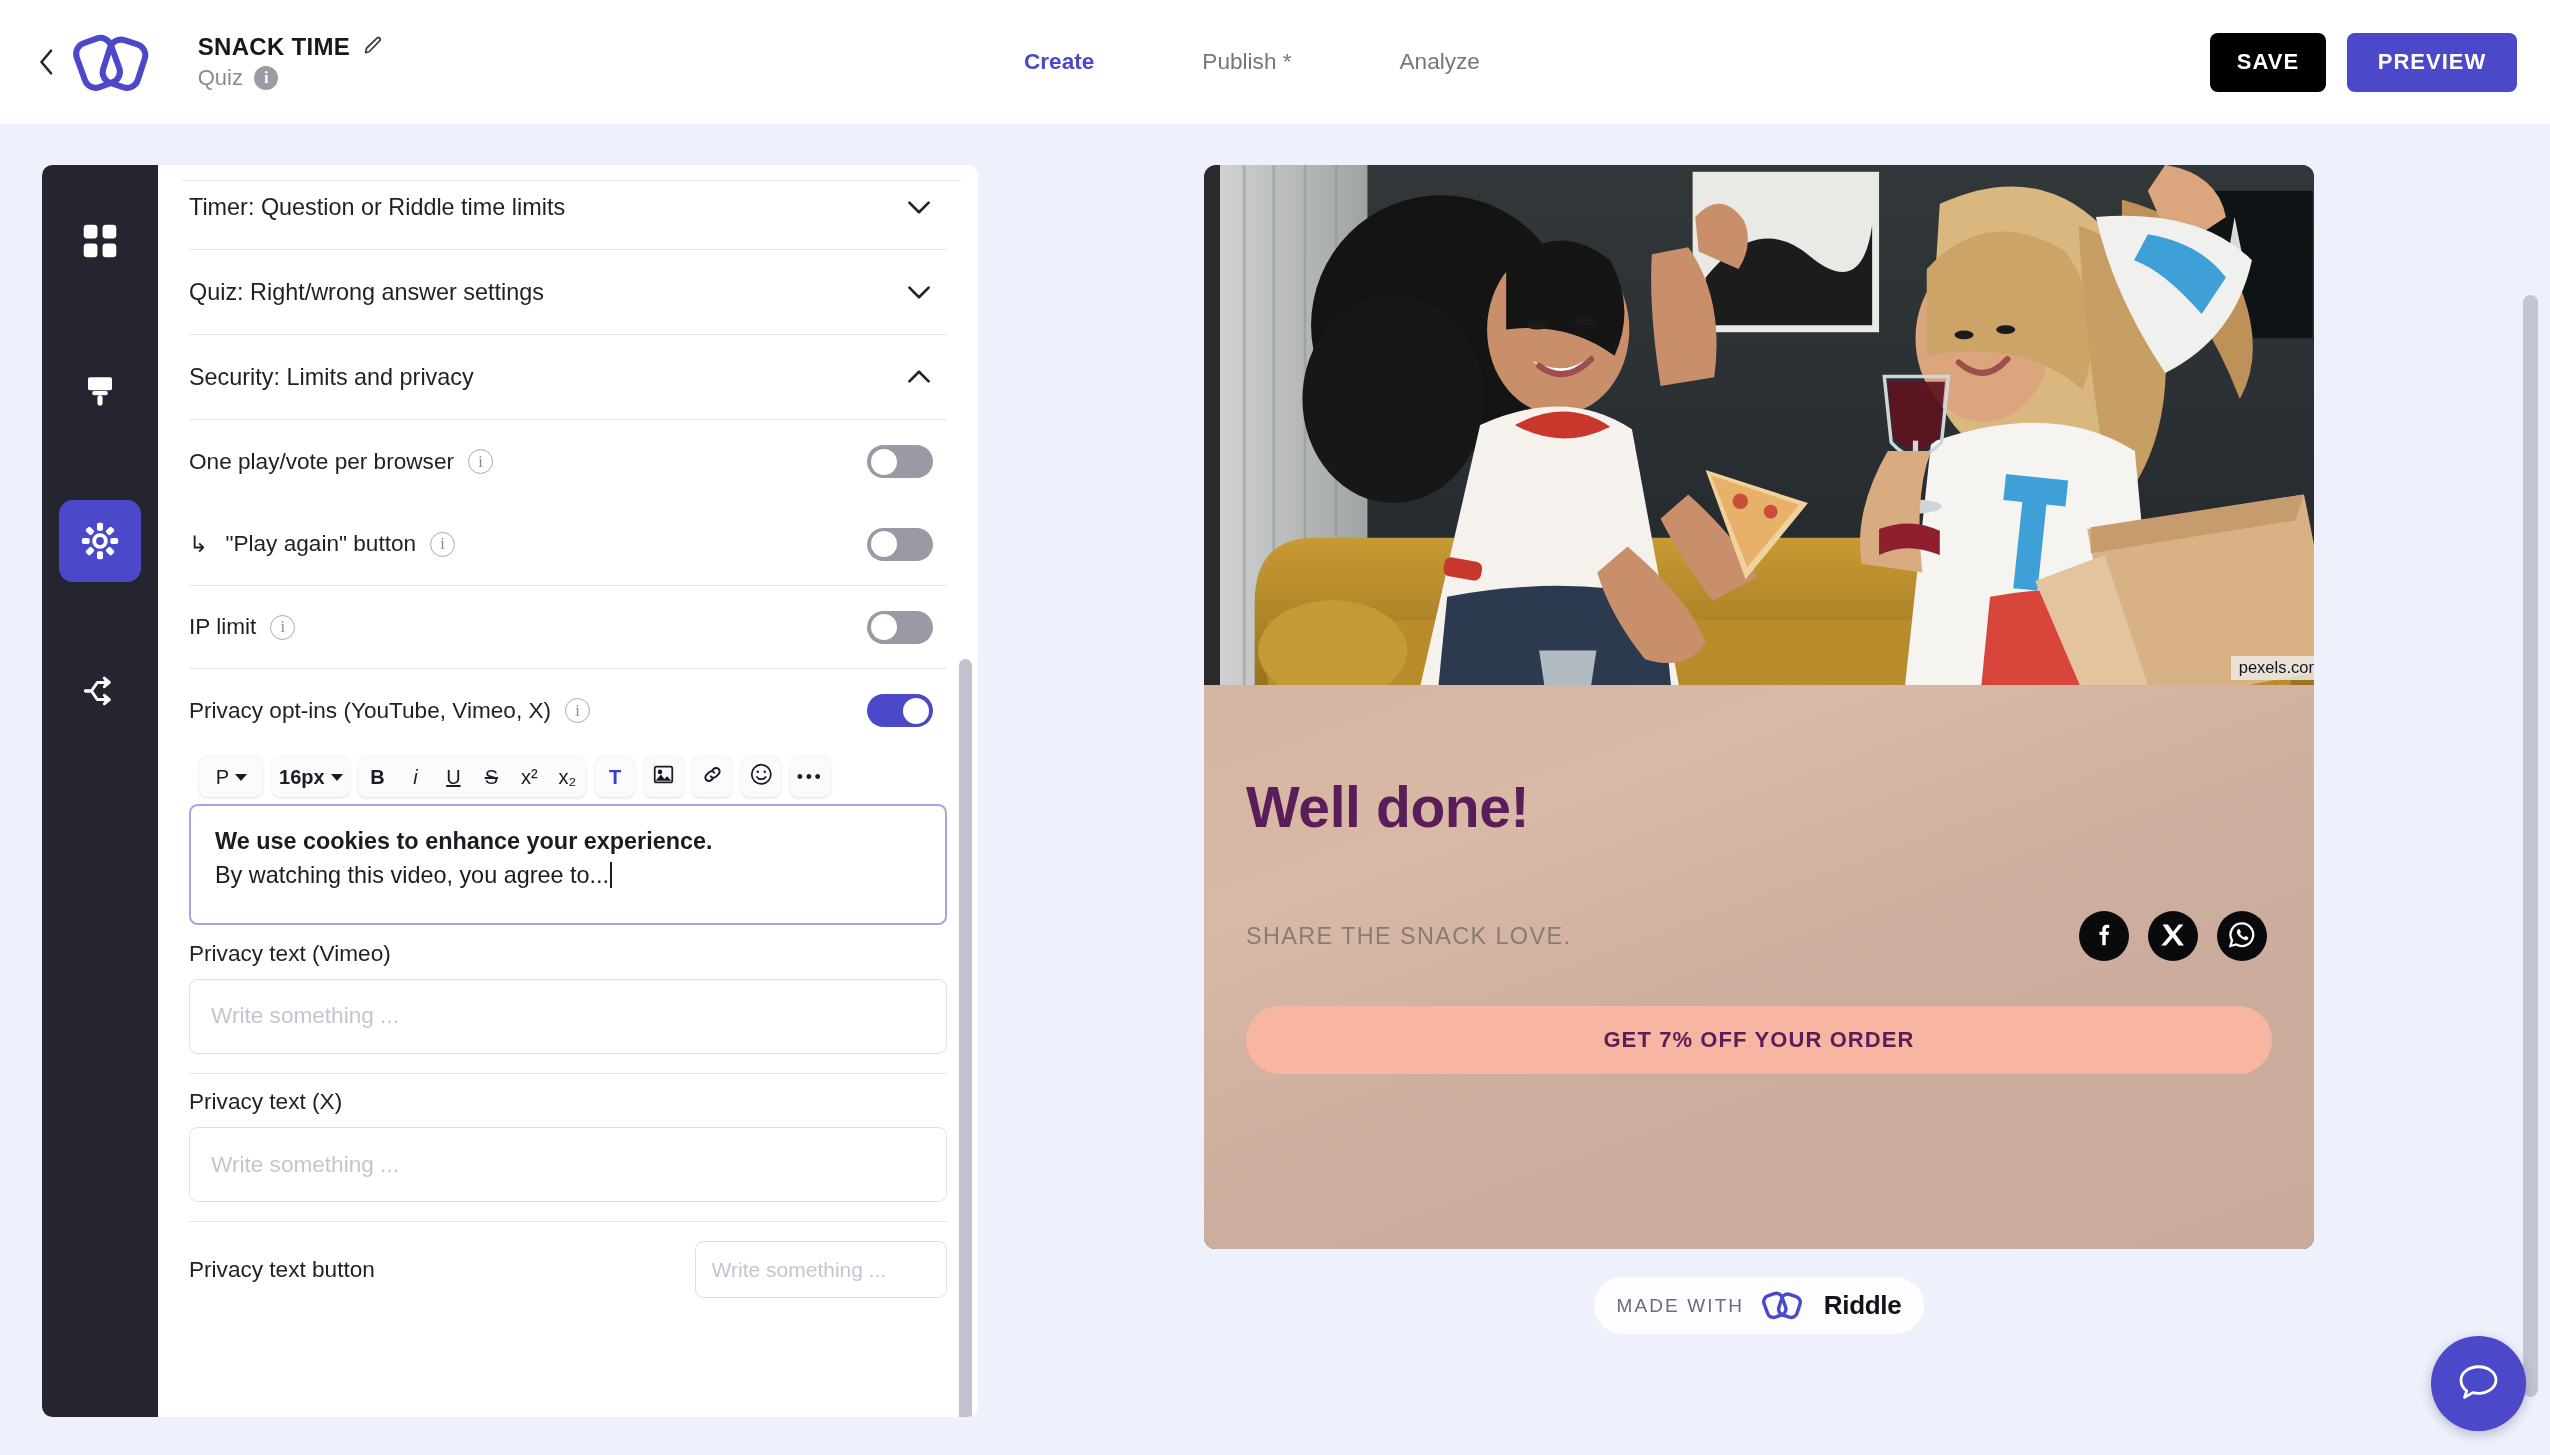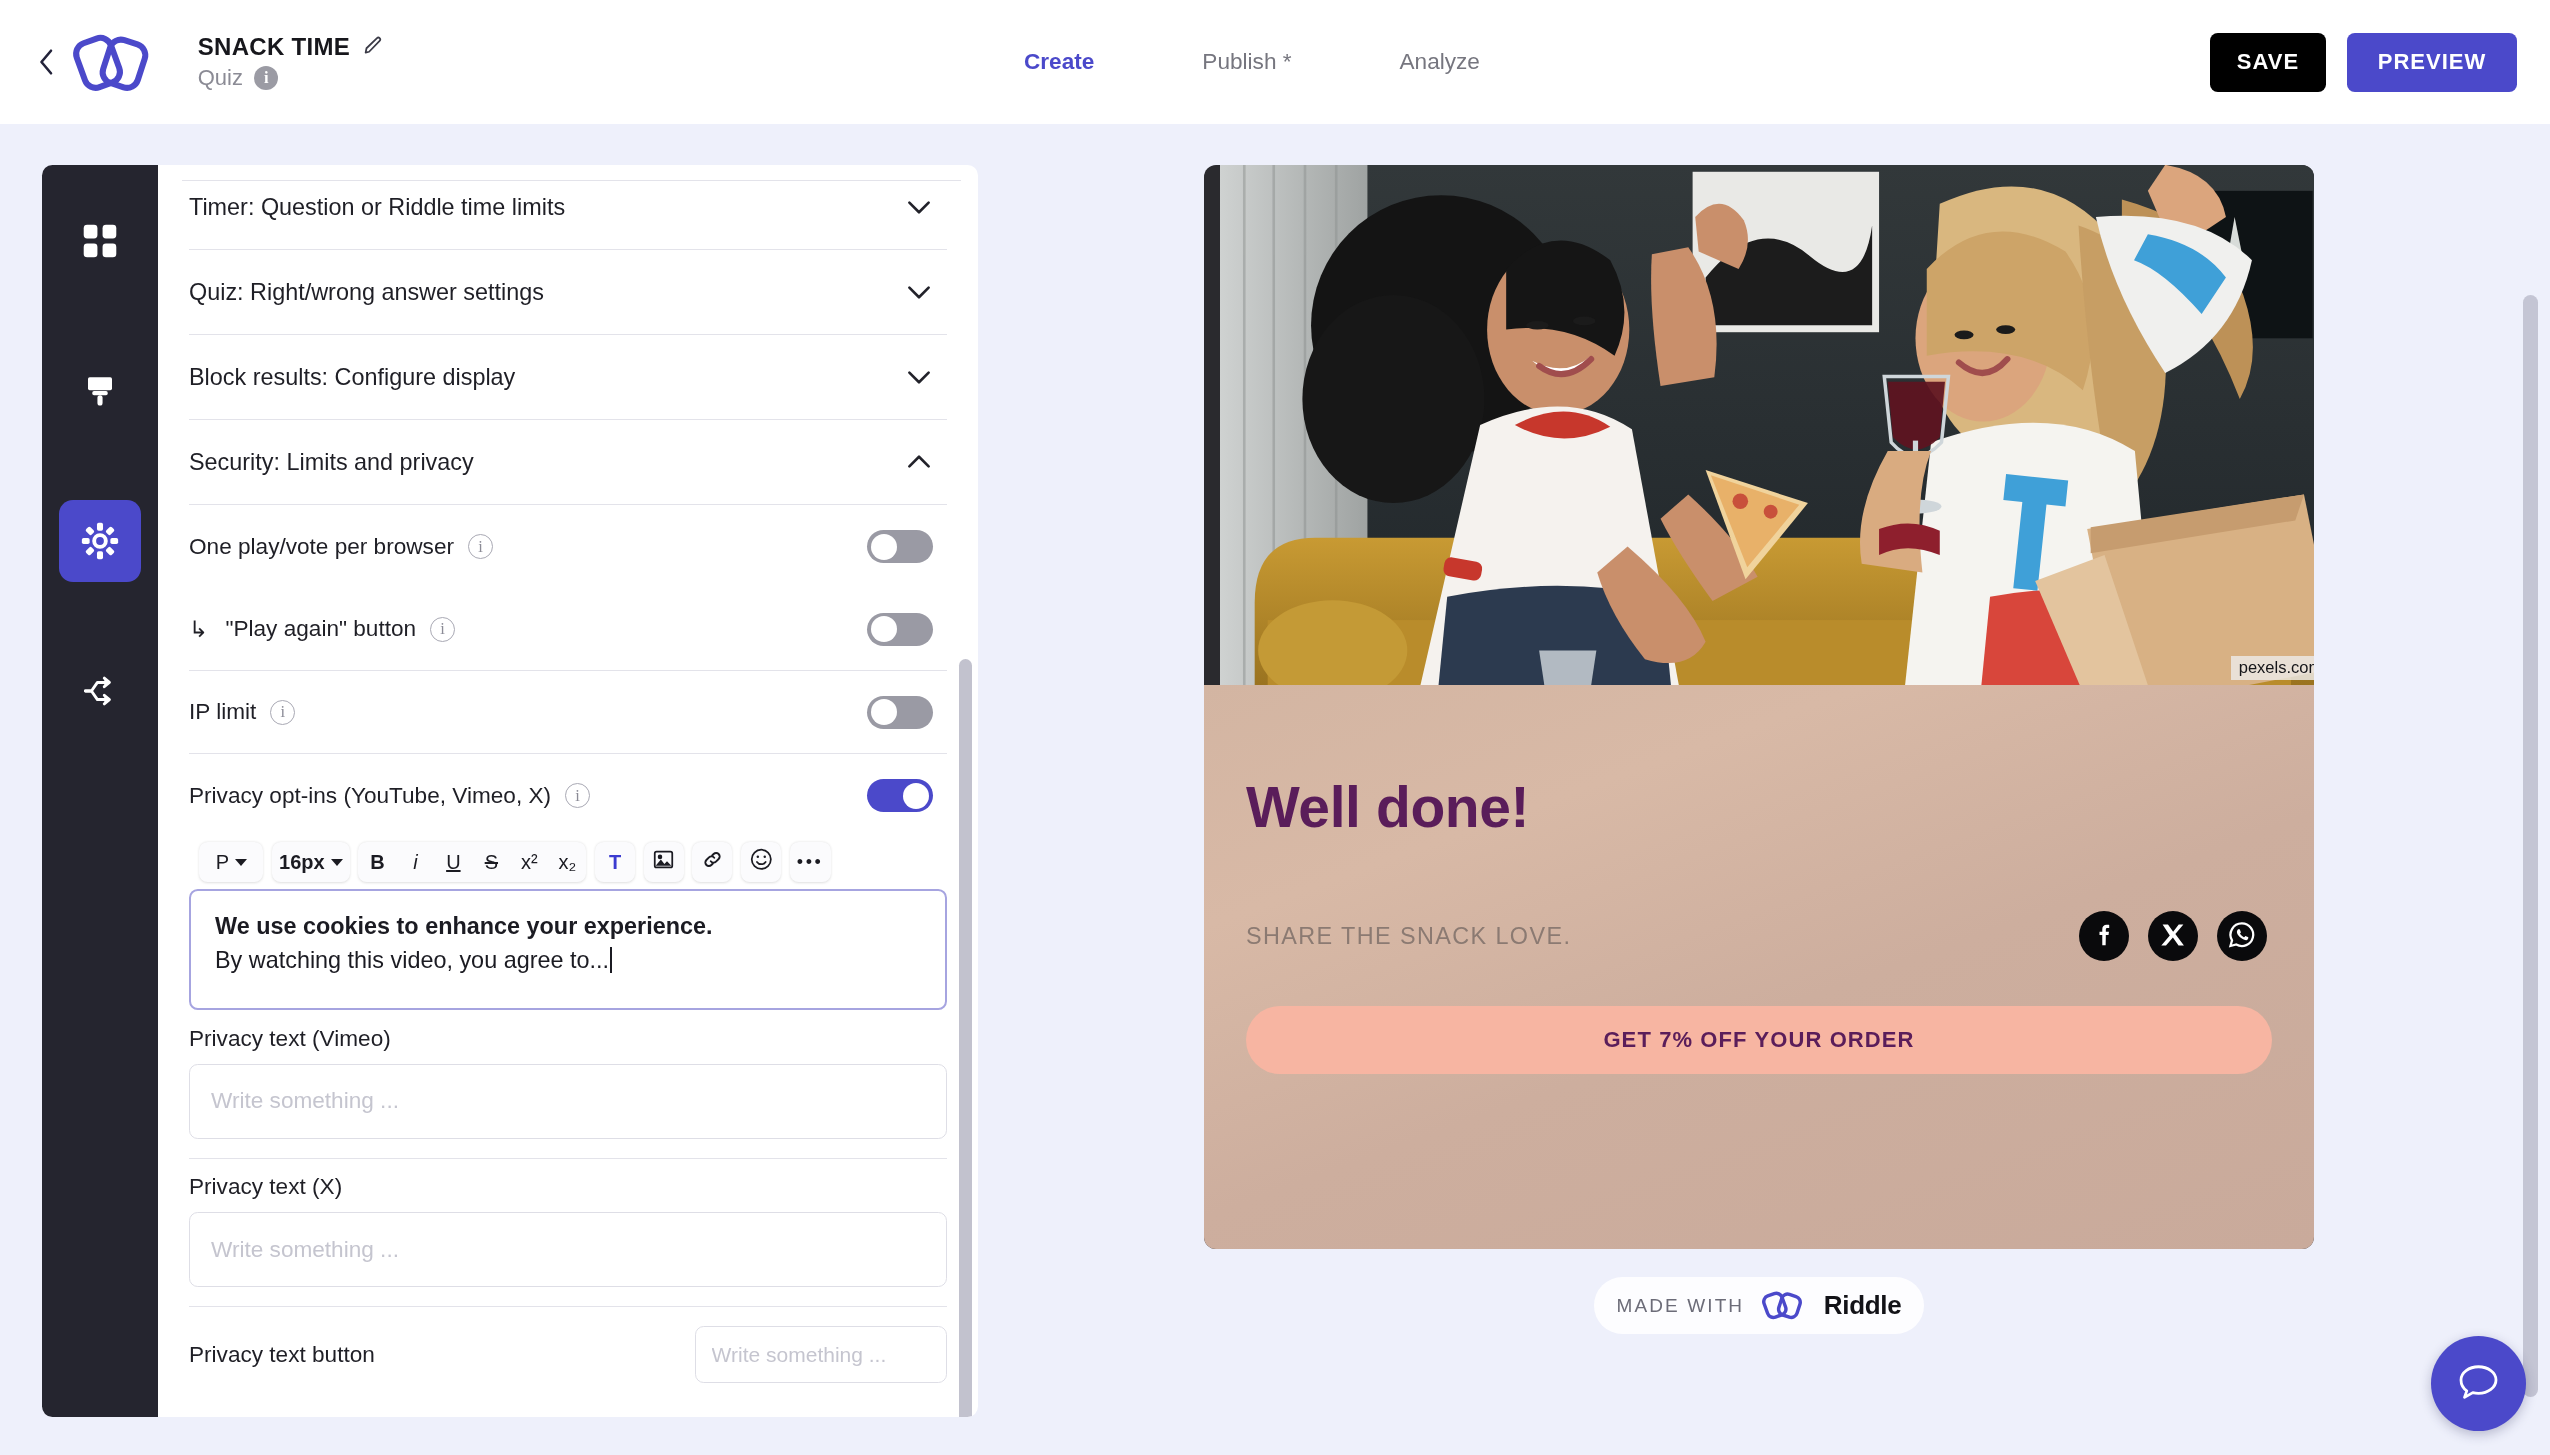--- a/index.html
+++ b/index.html
@@ -355,28 +355,20 @@
     <div class="acc-row">
       <span class="acc-label">Timer: Question or Riddle time limits</span>
       <span class="chev">
         <svg width="28" height="28" viewBox="0 0 32 32">
             <polyline points="5,11 16,22 27,11" fill="none" stroke="#22222a" stroke-width="3" stroke-linecap="round" stroke-linejoin="round"></polyline>
           </svg>
       </span>
     </div>
     <div class="acc-row">
       <span class="acc-label">Quiz: Right/wrong answer settings</span>
-      <span class="chev">
-        <svg width="28" height="28" viewBox="0 0 32 32">
-            <polyline points="5,11 16,22 27,11" fill="none" stroke="#22222a" stroke-width="3" stroke-linecap="round" stroke-linejoin="round"></polyline>
-          </svg>
-      </span>
-    </div>
-    <div class="acc-row">
-      <span class="acc-label">Block results: Configure display</span>
       <span class="chev">
         <svg width="28" height="28" viewBox="0 0 32 32">
             <polyline points="5,11 16,22 27,11" fill="none" stroke="#22222a" stroke-width="3" stroke-linecap="round" stroke-linejoin="round"></polyline>
           </svg>
       </span>
     </div>
     <div class="acc-row">
       <span class="acc-label">Security: Limits and privacy</span>
       <span class="chev">
         <svg width="28" height="28" viewBox="0 0 32 32">

